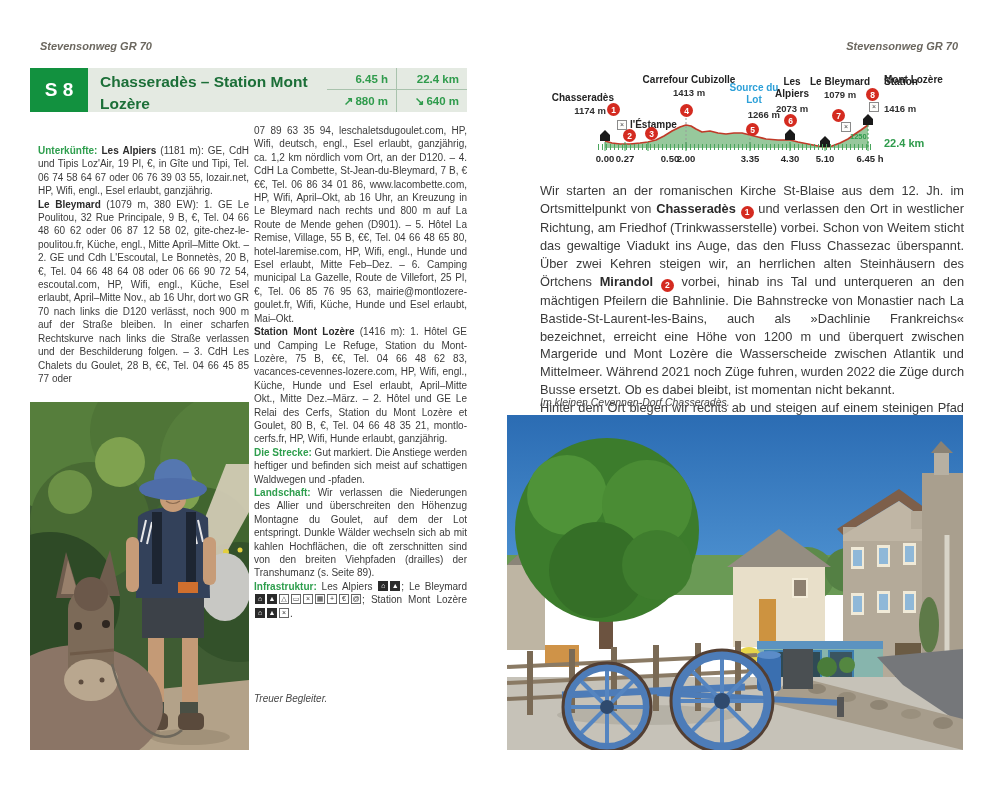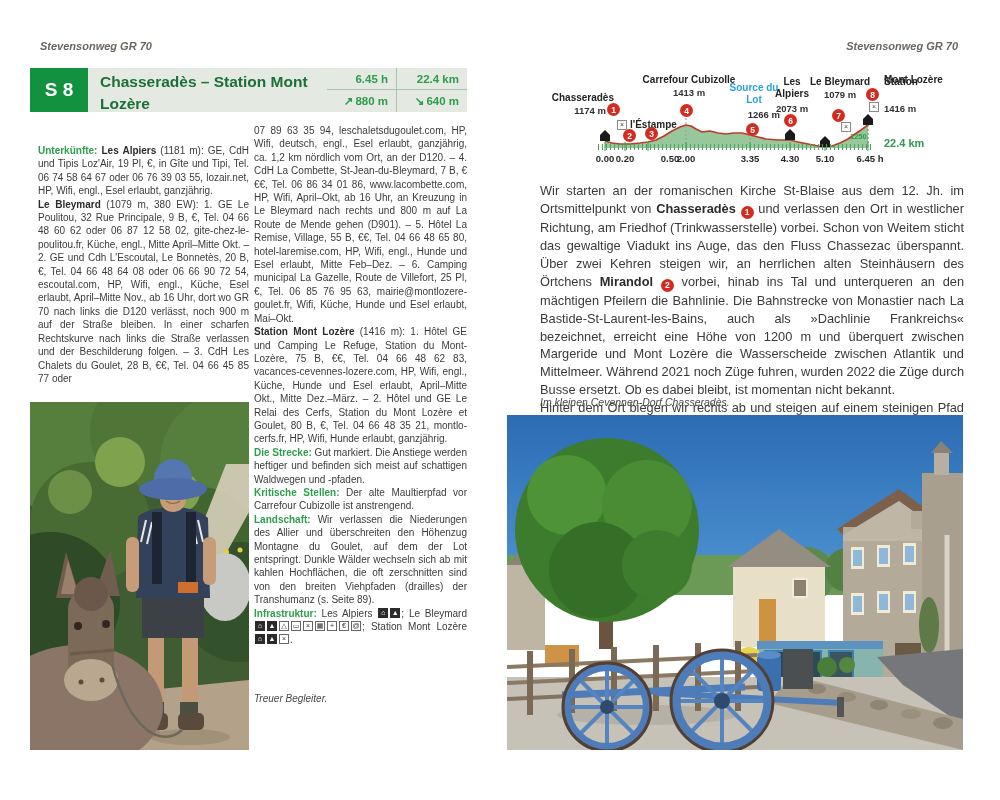--- a/index.html
+++ b/index.html
@@ -88,21 +88,20 @@
 
   <div class="col col1">
     <p><span class="glabel">Unterkünfte:</span><span> </span><span class="bld">Les Alpiers</span><span> (1181 m): GE, CdH und Tipis Loz'Air, 19 Pl, €, in Gîte und Tipi, Tel. 06 74 58 64 67 oder 06 76 39 03 55, lozair.net, HP, Wifi, engl., Esel erlaubt, ganzjährig.</span></p>
     <p><span class="bld">Le Bleymard</span><span> (1079 m, 380 EW): 1. GE Le Poulitou, 32 Rue Principale, 9 B, €, Tel. 04 66 48 60 62 oder 06 87 12 58 02, gite-chez-le-poulitou.fr, Küche, engl., Mitte April–Mitte Okt. – 2. GE und Cdh L'Escoutal, Le Bonnetès, 20 B, €, Tel. 04 66 48 64 08 oder 06 66 90 72 54, escoutal.com, HP, Wifi, engl., Küche, Esel erlaubt, April–Mitte Nov., ab 16 Uhr, dort wo GR 70 nach links die D120 verlässt, noch 900 m auf der Straße bleiben. In einer scharfen Rechtskurve nach links die Straße verlassen und der Beschilderung folgen. – 3. CdH Les Chalets du Goulet, 28 B, €€, Tel. 04 66 45 85 77 oder</span></p>
   </div>
 
   <div class="col col2">
     <p>07 89 63 35 94, leschaletsdugoulet.com, HP, Wifi, deutsch, engl., Esel erlaubt, ganzjährig, ca. 1,2 km nördlich vom Ort, an der D120. – 4. CdH La Combette, St-Jean-du-Bleymard, 7 B, €€€, Tel. 06 86 34 01 86, www.lacombette.com, HP, Wifi, April–Okt, ab 16 Uhr, an Kreuzung in Le Bleymard nach rechts und 800 m auf La Route de Mende gehen (D901). – 5. Hôtel La Remise, Village, 55 B, €€, Tel. 04 66 48 65 80, hotel-laremise.com, HP, Wifi, engl., Hunde und Esel erlaubt, Mitte Feb–Dez. – 6. Camping municipal La Gazelle, Route de Villefort, 25 Pl, €, Tel. 06 85 76 95 63, mairie@montlozere-goulet.fr, Wifi, Küche, Hunde und Esel erlaubt, Mai–Okt.</p>
     <p><span class="bld">Station Mont Lozère</span><span> (1416 m): 1. Hôtel GE und Camping Le Refuge, Station du Mont-Lozère, 75 B, €€, Tel. 04 66 48 62 83, vacances-cevennes-lozere.com, HP, Wifi, engl., Küche, Hunde und Esel erlaubt, April–Mitte Okt., Mitte Dez.–März. – 2. Hôtel und GE Le Relai des Cerfs, Station du Mont Lozère et Goulet, 80 B, €, Tel. 04 66 48 35 21, montlo-cerfs.fr, HP, Wifi, Hunde erlaubt, ganzjährig.</span></p>
     <p><span class="glabel">Die Strecke:</span><span> Gut markiert. Die Anstiege werden heftiger und befinden sich meist auf schattigen Waldwegen und -pfaden.</span></p>
-    <p><span class="glabel">Kritische Stellen:</span><span> Der alte Maultierpfad vor Carrefour Cubizolle ist anstrengend.</span></p>
     <p><span class="glabel">Landschaft:</span><span> Wir verlassen die Niederungen des Allier und überschreiten den Höhenzug Montagne du Goulet, auf dem der Lot entspringt. Dunkle Wälder wechseln sich ab mit kahlen Hochflächen, die oft zerschnitten sind von den breiten Viehpfaden (drailles) der Transhumanz (s. Seite 89).</span></p>
     <p><span class="glabel">Infrastruktur:</span><span> </span><span>Les Alpiers</span> <span><span class="inf-ic ic-gite">⌂</span><span class="inf-ic ic-tent">▲</span></span><span>; </span><span>Le Bleymard</span> <span><span class="inf-ic ic-gite">⌂</span><span class="inf-ic ic-tent">▲</span><span class="inf-ic ic-shelter">△</span><span class="inf-ic ic-bus">▭</span><span class="inf-ic ic-restaurant">×</span><span class="inf-ic ic-shop">▦</span><span class="inf-ic ic-pharmacy">+</span><span class="inf-ic ic-bank">€</span><span class="inf-ic ic-internet">@</span></span><span>; </span><span>Station Mont Lozère</span> <span><span class="inf-ic ic-gite">⌂</span><span class="inf-ic ic-tent">▲</span><span class="inf-ic ic-restaurant">×</span></span><span>.</span></p>
   </div>
 
   <div class="caption left-cap">Treuer Begleiter.</div>
 
   <div class="photo photo-left">
     <svg width="219" height="348" viewBox="0 0 219 348">
       <rect width="219" height="348" fill="#3f5c33"></rect>
       <circle cx="30" cy="40" r="70" fill="#567e3c"></circle>
@@ -206,21 +205,21 @@
     <div class="marker" style="left:206px; top:59px;">5</div>
     <div class="marker" style="left:244px; top:50px;">6</div>
     <div class="marker" style="left:292px; top:45px;">7</div>
     <div class="marker" style="left:326px; top:24px;">8</div>
 
     <div class="poi-box" style="left:77px; top:56px;">×</div>
     <div class="poi-box" style="left:301px; top:58px;">×</div>
     <div class="poi-box" style="left:329px; top:38px;">×</div>
 
     <div class="xtick" style="left:65px;">0.00</div>
-    <div class="xtick" style="left:85px;">0.20</div>
+    <div class="xtick" style="left:85px;">0.27</div>
     <div class="xtick" style="left:108px;padding-left:44px;">0.50</div>
     <div class="xtick" style="left:146px;">2.00</div>
     <div class="xtick" style="left:210px;">3.35</div>
     <div class="xtick" style="left:250px;">4.30</div>
     <div class="xtick" style="left:285px;">5.10</div>
     <div class="xtick" style="left:330px;">6.45 h</div>
 
     <div class="km-label">22.4 km</div>
     <div class="ref-label">1250</div>
   </div>

